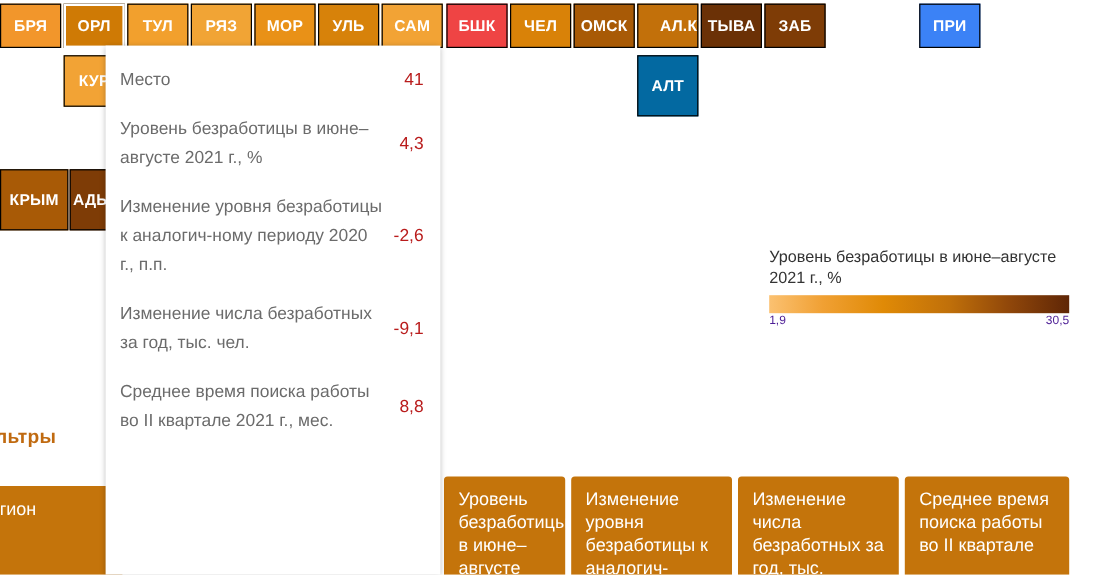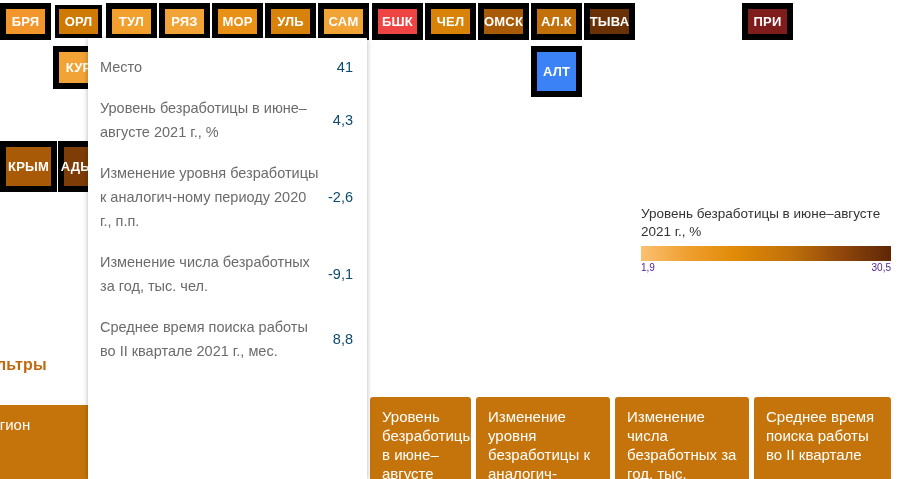--- a/index.html
+++ b/index.html
@@ -29,21 +29,21 @@
     align-items: center;
     justify-content: center;
     color: #ffffff;
     font-size: 13px;
     font-weight: 700;
     letter-spacing: 0.2px;
     line-height: 1;
     text-align: center;
     user-select: none;
     cursor: pointer;
-    border: 6px solid #000000;
+    border: 1px solid #000000;
   }
   .tile.sel {
     outline: 2px solid #ffffff;
     outline-offset: -2px;
   }
 
   
   #legend {
     position: absolute;
     left: 641px;
@@ -139,21 +139,21 @@
     flex: 1 1 auto;
     font-size: 14.5px;
     line-height: 24px;
     color: #6b6b6b;
     padding-right: 8px;
   }
   .tt-row .tt-value {
     flex: 0 0 auto;
     font-size: 14.5px;
     line-height: 24px;
-    color: #0c4a6e;
+    color: #b91c1c;
     white-space: nowrap;
     align-self: center;
   }
 </style>
 </head>
 <body>
 
 <div id="tile-layer">
     <div class="tile" style="left: 0px; top: 3px; width: 51px; height: 37px; background: rgb(242, 150, 43);">
       <span>БРЯ</span>
@@ -178,33 +178,36 @@
     </div>
     <div class="tile" style="left: 372px; top: 3px; width: 51px; height: 37px; background: #ef4444;">
       <span>БШК</span>
     </div>
     <div class="tile" style="left: 425px; top: 3px; width: 51px; height: 37px; background: rgb(217, 130, 8);">
       <span>ЧЕЛ</span>
     </div>
     <div class="tile" style="left: 478px; top: 3px; width: 51px; height: 37px; background: rgb(168, 90, 6);">
       <span>ОМСК</span>
     </div>
-    <div class="tile" style="left: 531px; top: 3px; width: 51px; height: 37px; background: rgb(194, 112, 10);">
+    <div class="tile" style="left: 531px; top: 3px; width: 51px; height: 37px; background: rgb(194, 112, 10); justify-content: flex-end;">
       <span>АЛ.К</span>
     </div>
     <div class="tile" style="left: 584px; top: 3px; width: 51px; height: 37px; background: rgb(107, 49, 6);">
       <span>ТЫВА</span>
     </div>
-    <div class="tile" style="left: 742px; top: 3px; width: 51px; height: 37px; background: #7f1d1d;">
+    <div class="tile" style="left: 637px; top: 3px; width: 51px; height: 37px; background: rgb(126, 60, 6);">
+      <span>ЗАБ</span>
+    </div>
+    <div class="tile" style="left: 766px; top: 3px; width: 51px; height: 37px; background: #3b82f6;">
       <span>ПРИ</span>
     </div>
     <div class="tile" style="left: 53px; top: 46px; width: 51px; height: 43px; background: rgb(242, 163, 53);">
       <span>КУР</span>
     </div>
-    <div class="tile" style="left: 531px; top: 46px; width: 51px; height: 51px; background: #3b82f6;">
+    <div class="tile" style="left: 531px; top: 46px; width: 51px; height: 51px; background: #0369a1;">
       <span>АЛТ</span>
     </div>
     <div class="tile" style="left: 0px; top: 141px; width: 57px; height: 51px; background: rgb(168, 90, 6);">
       <span>КРЫМ</span>
     </div>
     <div class="tile" style="left: 58px; top: 141px; width: 38px; height: 51px; background: rgb(126, 60, 6);">
       <span>АДЫ</span>
     </div>
   </div>
 

